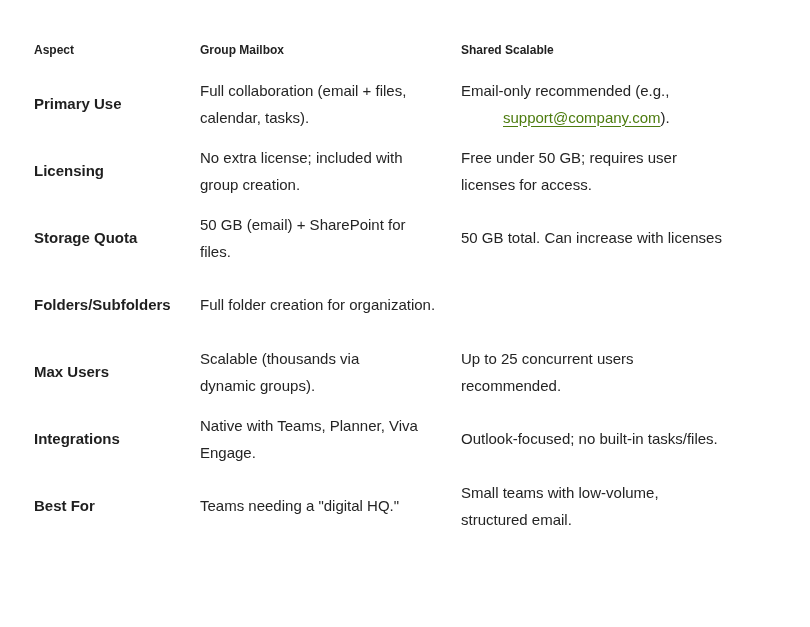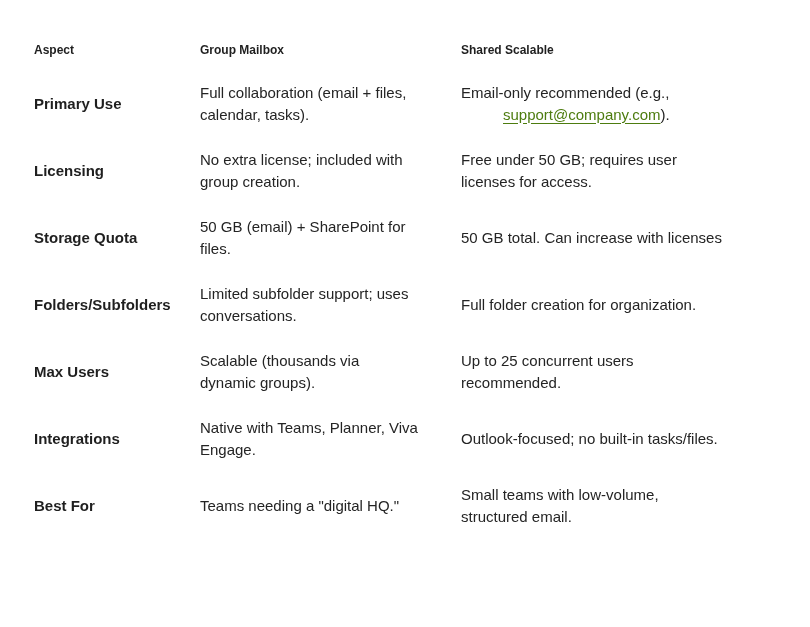--- a/index.html
+++ b/index.html
@@ -34,21 +34,21 @@
     font-size: 15px;
     font-weight: 700;
     color: #1f1f1f;
     line-height: 25px;
     padding-right: 4px;
   }
   .text-cell {
     font-size: 15px;
     font-weight: 400;
     color: #242424;
-    line-height: 22px;
+    line-height: 27px;
     white-space: pre-line;
     padding-right: 6px;
   }
   a.email-link {
     color: #4d7c0f;
     text-decoration: underline;
     text-underline-offset: 3px;
     cursor: pointer;
     margin-left: 42px;
   }
@@ -83,22 +83,20 @@
 
     <div class="t-row data">
       <div class="label-cell">Storage Quota</div>
       <div class="text-cell">50 GB (email) + SharePoint for
 files.</div>
       <div class="text-cell">50 GB total. Can increase with licenses</div>
     </div>
 
     <div class="t-row data">
       <div class="label-cell">Folders/Subfolders</div>
-      <div class="text-cell">Limited subfolder support; uses
-conversations.</div>
       <div class="text-cell">Full folder creation for organization.</div>
     </div>
 
     <div class="t-row data">
       <div class="label-cell">Max Users</div>
       <div class="text-cell">Scalable (thousands via
 dynamic groups).</div>
       <div class="text-cell">Up to 25 concurrent users
 recommended.</div>
     </div>

